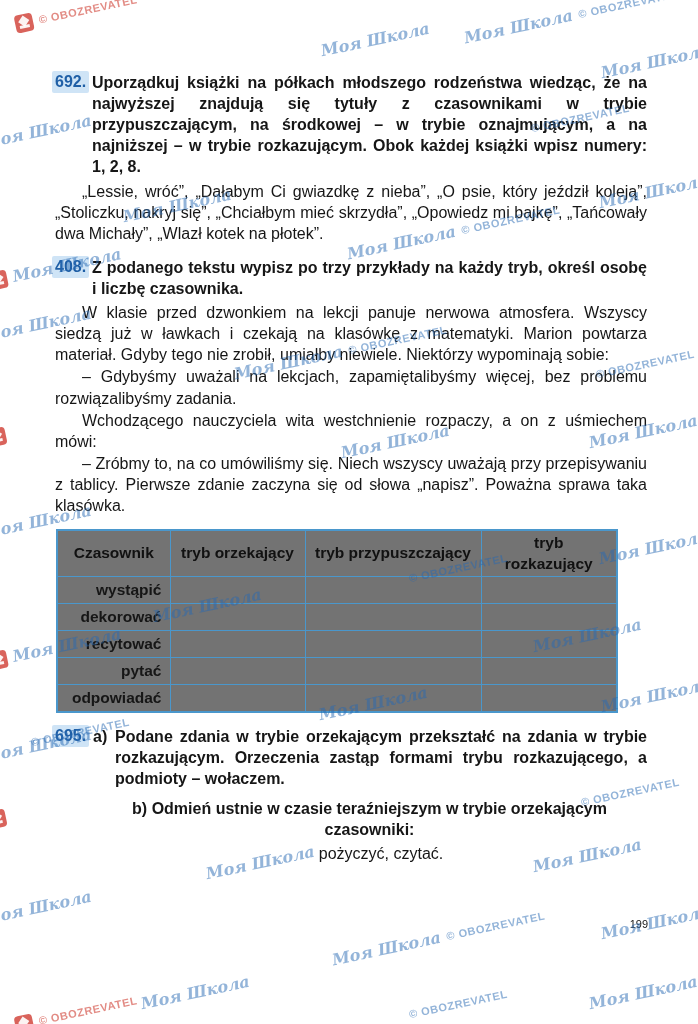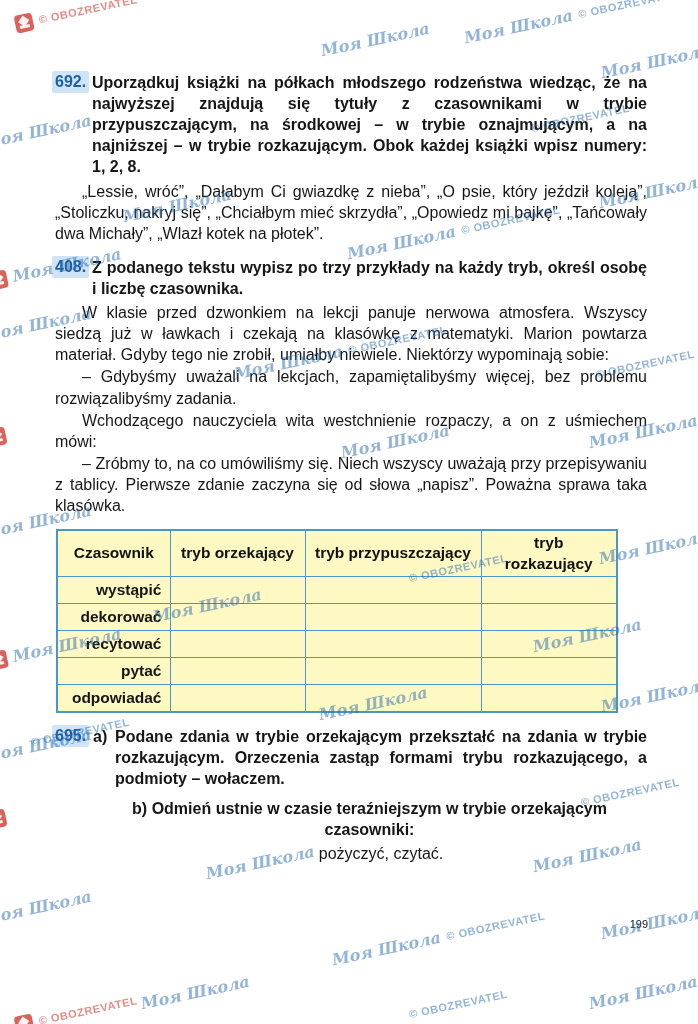--- a/index.html
+++ b/index.html
@@ -42,21 +42,21 @@
   .sub-label { position:absolute; left:38px; }
 
   .para { text-indent:27px; margin-bottom:1px; }
 
   .verb-table {
     border-collapse:collapse;
     table-layout:fixed;
     width:560px;
     margin:9px 0 4px 1px;
     border:2.5px solid #4a97cc;
-    background:#fef9c3;
+    background:#737373;
   }
   .verb-table th, .verb-table td {
     border:1.5px solid #4a97cc;
     height:27px;
     font-size:15.5px;
     padding:2px 8px;
     vertical-align:middle;
   }
   .verb-table th { font-weight:bold; text-align:center; color:#111; }
   .verb-table td.verb { text-align:right; font-weight:bold; }

